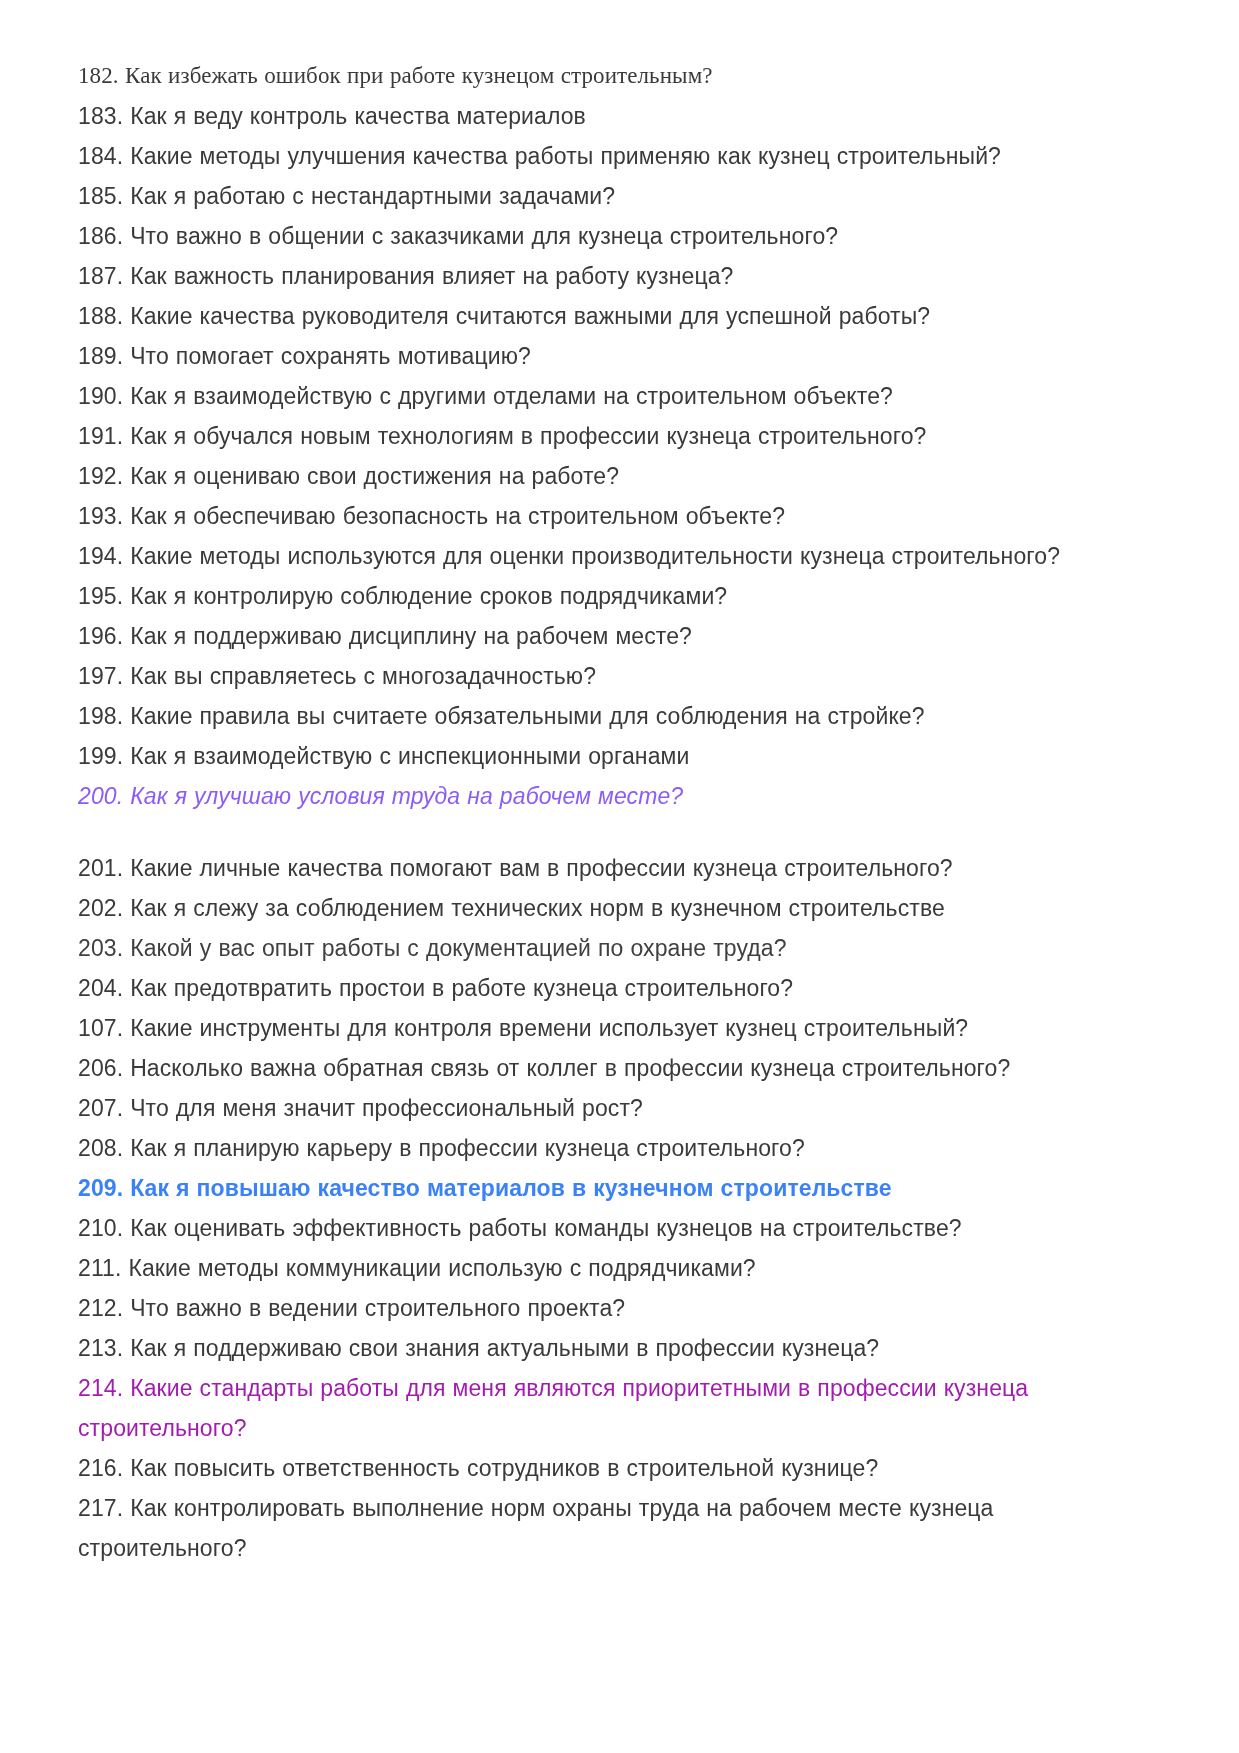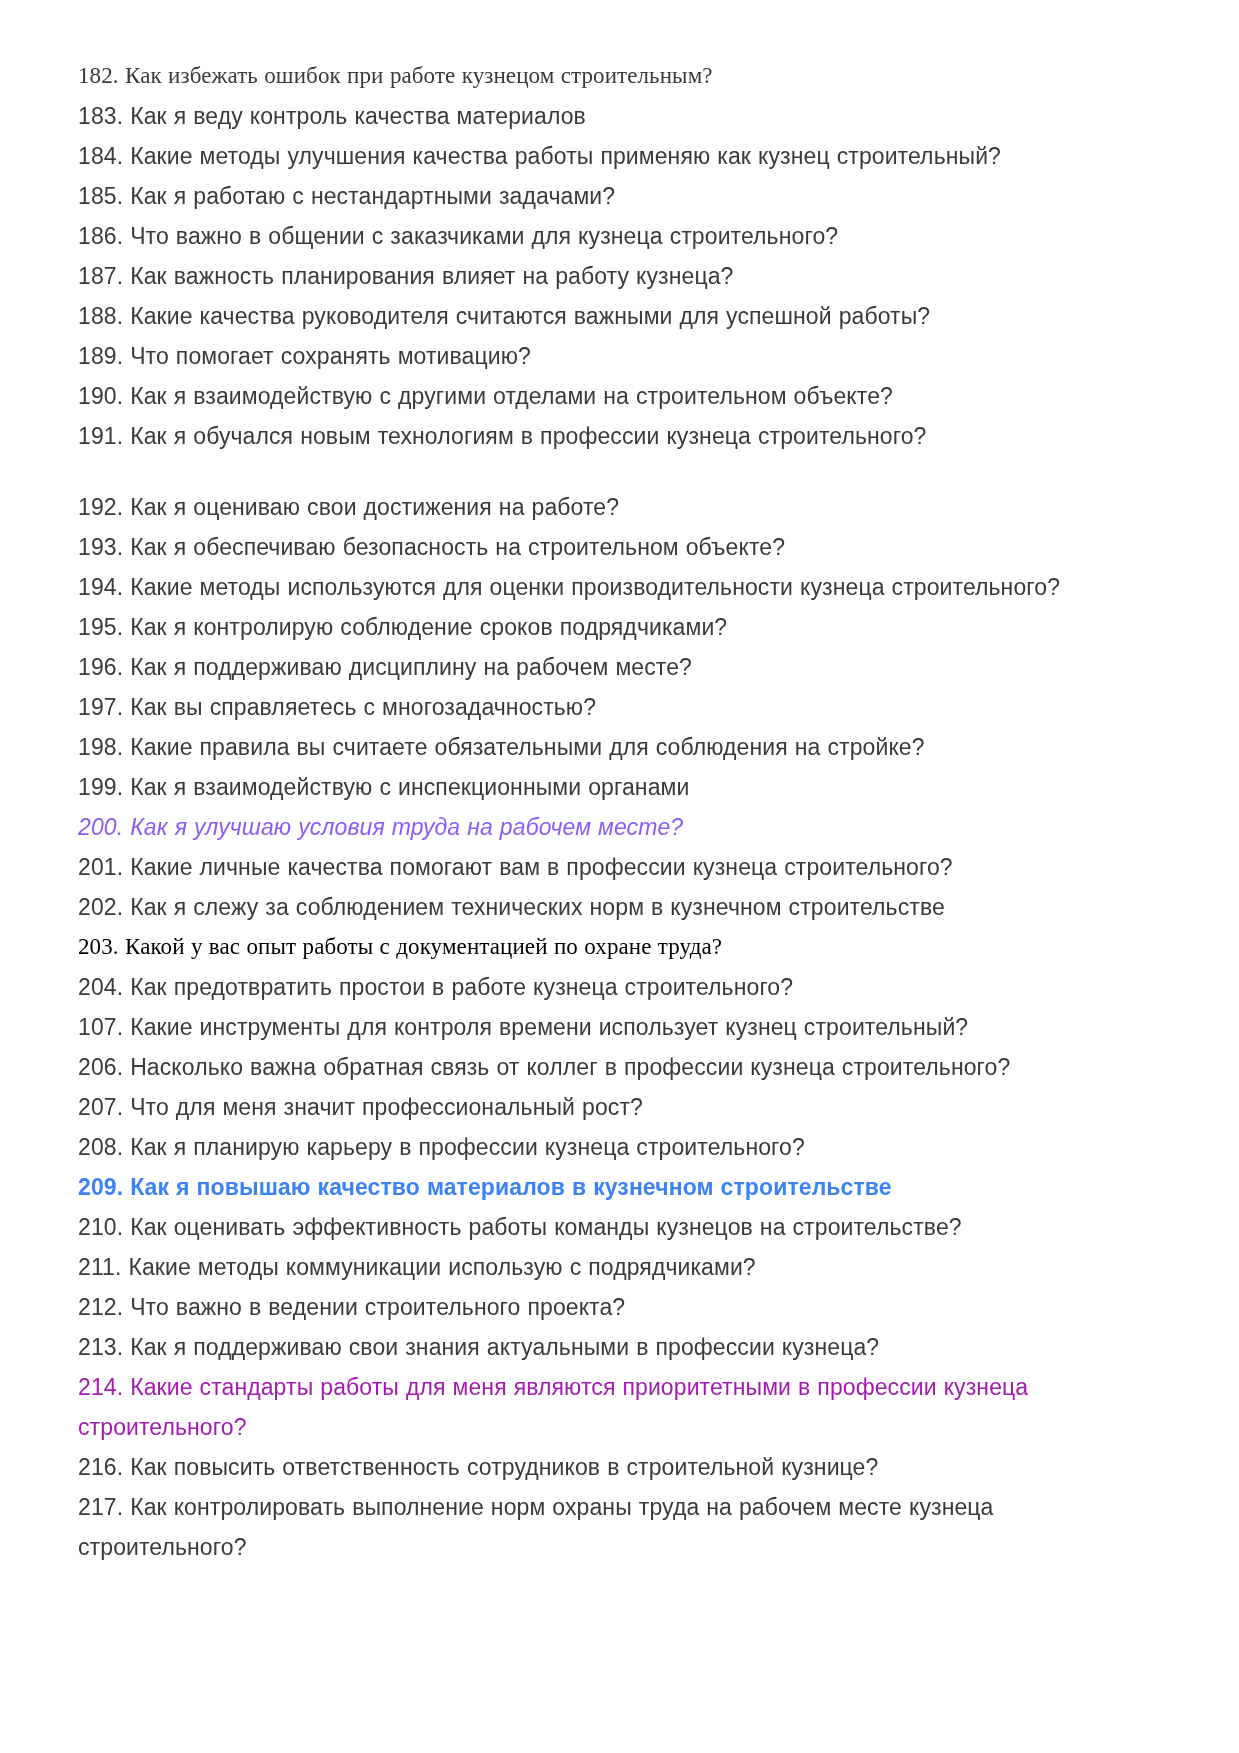--- a/index.html
+++ b/index.html
@@ -54,43 +54,43 @@
       <p class="question" style="color: rgb(58, 58, 58);">187. Как важность планирования влияет на работу кузнеца?</p>
 
       <p class="question" style="color: rgb(58, 58, 58);">188. Какие качества руководителя считаются важными для успешной работы?</p>
 
       <p class="question" style="color: rgb(58, 58, 58);">189. Что помогает сохранять мотивацию?</p>
 
       <p class="question" style="color: rgb(58, 58, 58);">190. Как я взаимодействую с другими отделами на строительном объекте?</p>
 
       <p class="question" style="color: rgb(58, 58, 58);">191. Как я обучался новым технологиям в профессии кузнеца строительного?</p>
 
-      <p class="question" style="color: rgb(58, 58, 58); margin-top: 31px;">192. Как я оцениваю свои достижения на работе?</p>
+      <p class="question" style="color: rgb(58, 58, 58);">192. Как я оцениваю свои достижения на работе?</p>
 
       <p class="question" style="color: rgb(58, 58, 58);">193. Как я обеспечиваю безопасность на строительном объекте?</p>
 
       <p class="question" style="color: rgb(58, 58, 58);">194. Какие методы используются для оценки производительности кузнеца строительного?</p>
 
       <p class="question" style="color: rgb(58, 58, 58);">195. Как я контролирую соблюдение сроков подрядчиками?</p>
 
       <p class="question" style="color: rgb(58, 58, 58);">196. Как я поддерживаю дисциплину на рабочем месте?</p>
 
       <p class="question" style="color: rgb(58, 58, 58);">197. Как вы справляетесь с многозадачностью?</p>
 
       <p class="question" style="color: rgb(58, 58, 58);">198. Какие правила вы считаете обязательными для соблюдения на стройке?</p>
 
       <p class="question" style="color: rgb(58, 58, 58);">199. Как я взаимодействую с инспекционными органами</p>
 
       <p class="question" style="color: #8b5cf6; font-style: italic;">200. Как я улучшаю условия труда на рабочем месте?</p>
 
-      <p class="question" style="color: rgb(58, 58, 58);">201. Какие личные качества помогают вам в профессии кузнеца строительного?</p>
+      <p class="question" style="color: rgb(58, 58, 58); margin-top: 32px;">201. Какие личные качества помогают вам в профессии кузнеца строительного?</p>
 
       <p class="question" style="color: rgb(58, 58, 58);">202. Как я слежу за соблюдением технических норм в кузнечном строительстве</p>
 
-      <p class="question" style="color: #000000; font-family: Liberation Serif, serif;">203. Какой у вас опыт работы с документацией по охране труда?</p>
+      <p class="question" style="color: #404040;">203. Какой у вас опыт работы с документацией по охране труда?</p>
 
       <p class="question" style="color: rgb(58, 58, 58);">204. Как предотвратить простои в работе кузнеца строительного?</p>
 
       <p class="question" style="color: rgb(58, 58, 58);">107. Какие инструменты для контроля времени использует кузнец строительный?</p>
 
       <p class="question" style="color: rgb(58, 58, 58);">206. Насколько важна обратная связь от коллег в профессии кузнеца строительного?</p>
 
       <p class="question" style="color: rgb(58, 58, 58);">207. Что для меня значит профессиональный рост?</p>
 
       <p class="question" style="color: rgb(58, 58, 58);">208. Как я планирую карьеру в профессии кузнеца строительного?</p>

